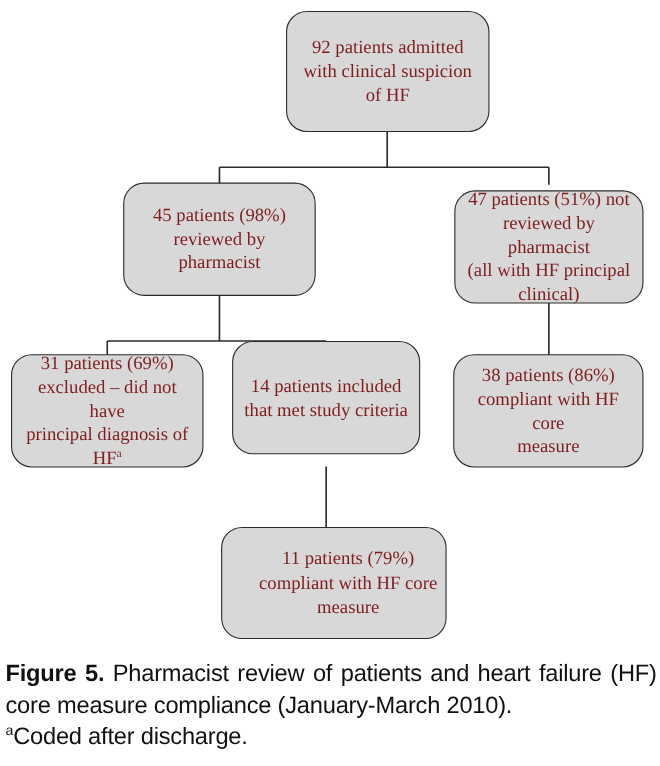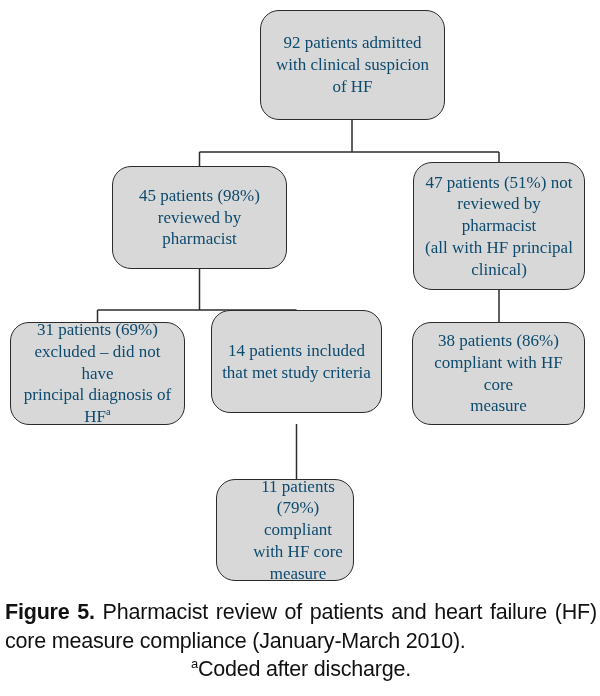--- a/index.html
+++ b/index.html
@@ -24,41 +24,41 @@
     background: #d8d8d8;
     border: 1.6px solid #2b2b2b;
     border-radius: 19px;
     display: flex;
     align-items: center;
     justify-content: center;
     text-align: center;
     font-family: "Liberation Serif", serif;
     font-size: 17px;
     line-height: 1.28;
-    color: #0c4a6e;
+    color: #7f1d1d;
     padding: 6px 6px;
   }
   .flow-box sup {
     font-size: 62%;
     vertical-align: super;
     line-height: 0;
   }
   #caption {
     position: absolute;
     z-index: 2;
     left: 5px;
     top: 598px;
     width: 592px;
     font-family: "Liberation Sans", sans-serif;
     font-size: 21.5px;
     line-height: 1.33;
     letter-spacing: -0.2px;
     color: #111111;
   }
-  #caption p { margin: 0; text-align: center; }
+  #caption p { margin: 0; }
   #caption .caption-main { text-align: justify; }
   #caption .caption-label { font-weight: 700; }
   #caption sup {
     font-size: 60%;
     vertical-align: super;
     line-height: 0;
   }
 </style>
 </head>
 <body>
@@ -93,21 +93,21 @@
     </div>
   </div>
 
   <div class="flow-box" style="left:112px; top:166px; width:175px; height:103px;">
     <div>
       <span>45 patients (98%)</span><br>
       <span>reviewed by pharmacist</span>
     </div>
   </div>
 
-  <div class="flow-box" style="left:413px; top:162px; width:172px; height:128px;">
+  <div class="flow-box" style="left:413px; top:173px; width:172px; height:103px;">
     <div>
       <span>47 patients (51%) not</span><br>
       <span>reviewed by pharmacist</span><br>
       <span>(all with HF principal</span><br>
       <span>clinical)</span>
     </div>
   </div>
 
   <div class="flow-box" style="left:10px; top:322px; width:175px; height:103px;">
     <div>
@@ -126,21 +126,21 @@
   </div>
 
   <div class="flow-box" style="left:412px; top:322px; width:173px; height:103px;">
     <div>
       <span>38 patients (86%)</span><br>
       <span>compliant with HF core</span><br>
       <span>measure</span>
     </div>
   </div>
 
-  <div class="flow-box" style="left:216px; top:479px; width:138px; height:102px;padding-left:32px;">
+  <div class="flow-box" style="left:201px; top:479px; width:205px; height:102px;padding-left:32px;">
     <div>
       <span>11 patients (79%)</span><br>
       <span>compliant with HF core</span><br>
       <span>measure</span>
     </div>
   </div>
 
   <div id="caption">
     <p class="caption-main"><span class="caption-label">Figure 5.</span><span> Pharmacist review of patients and heart failure (HF) core measure compliance (January-March 2010).</span></p>
     <p class="caption-footnote"><sup>a</sup><span>Coded after discharge.</span></p>

